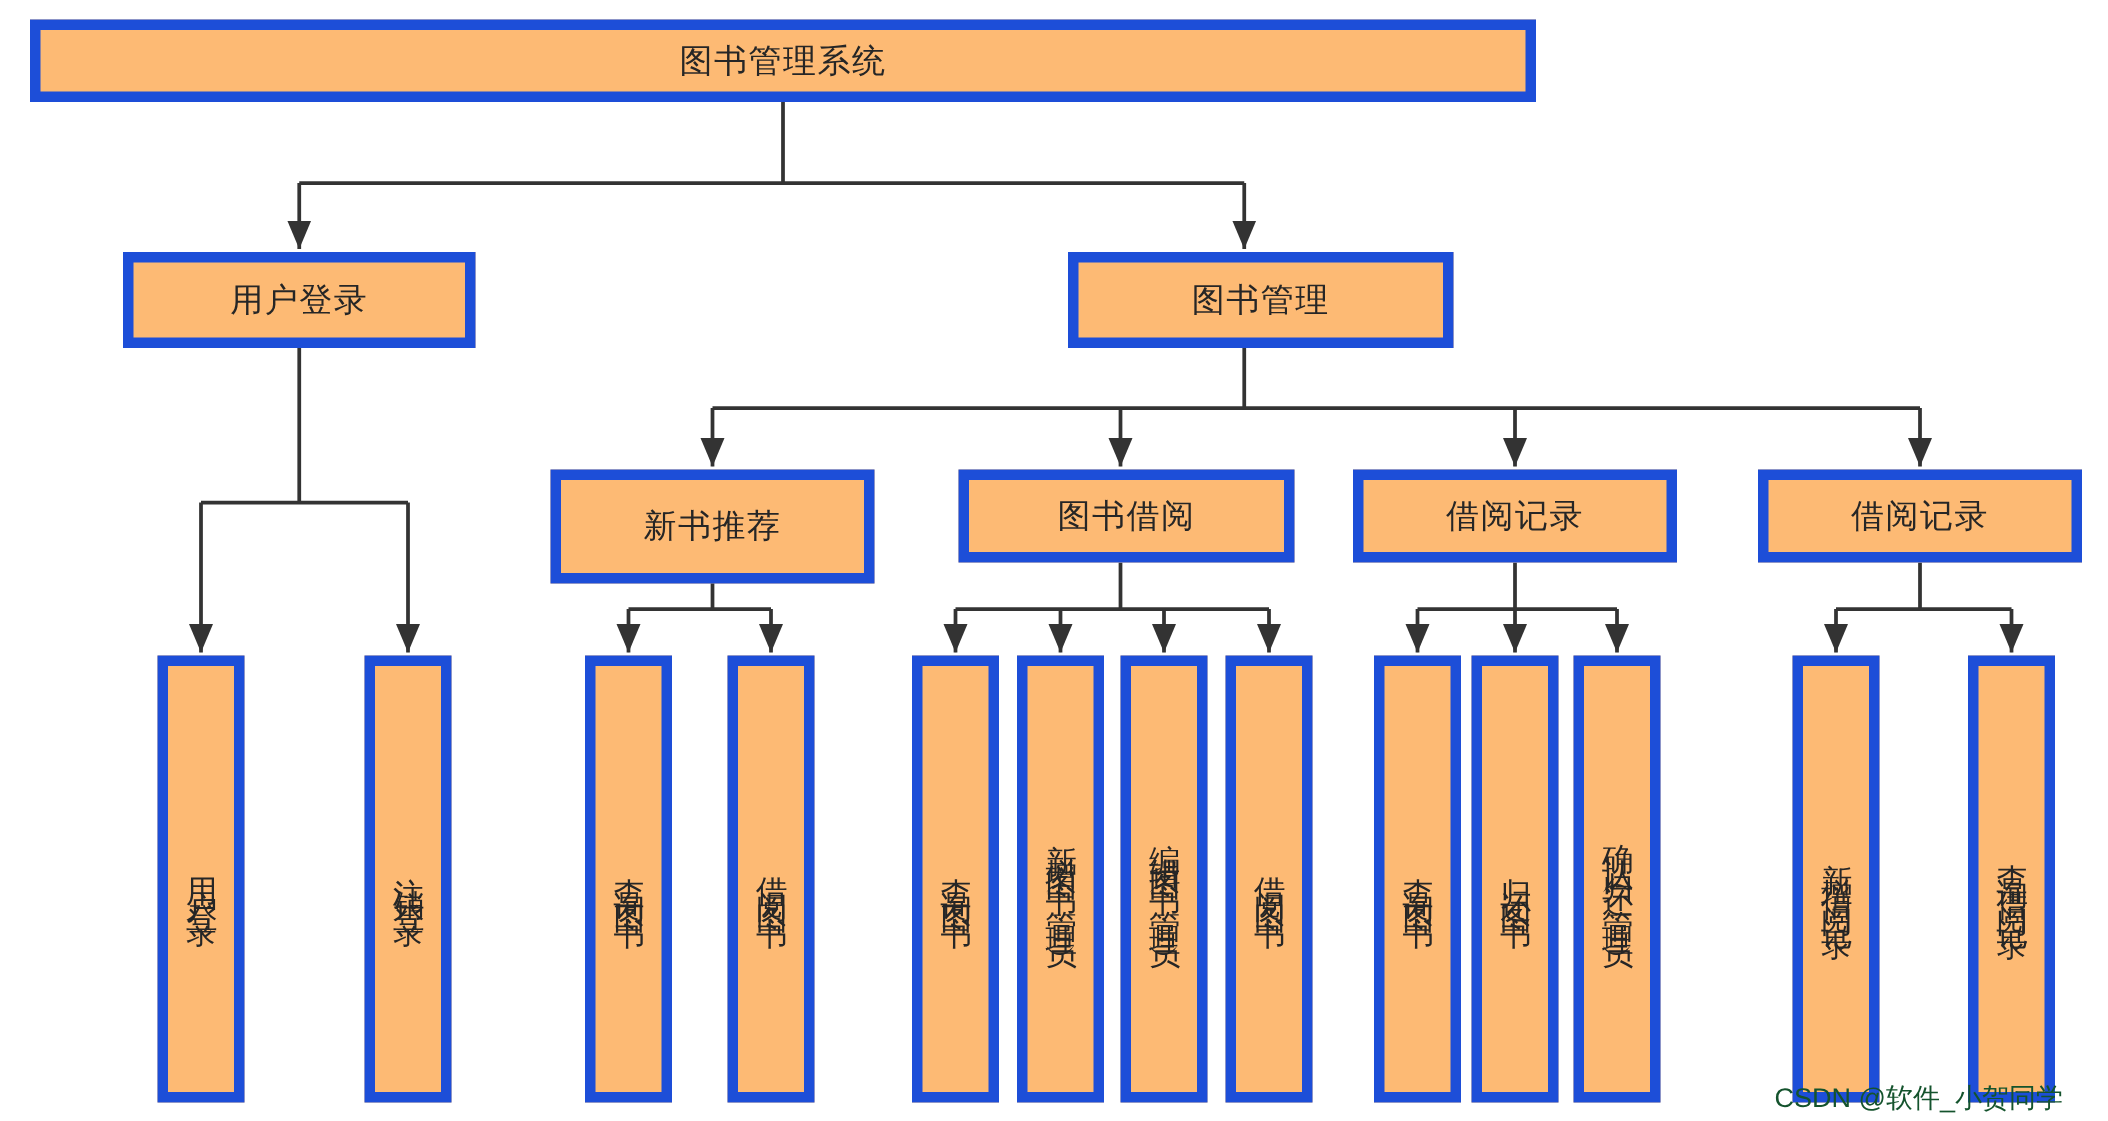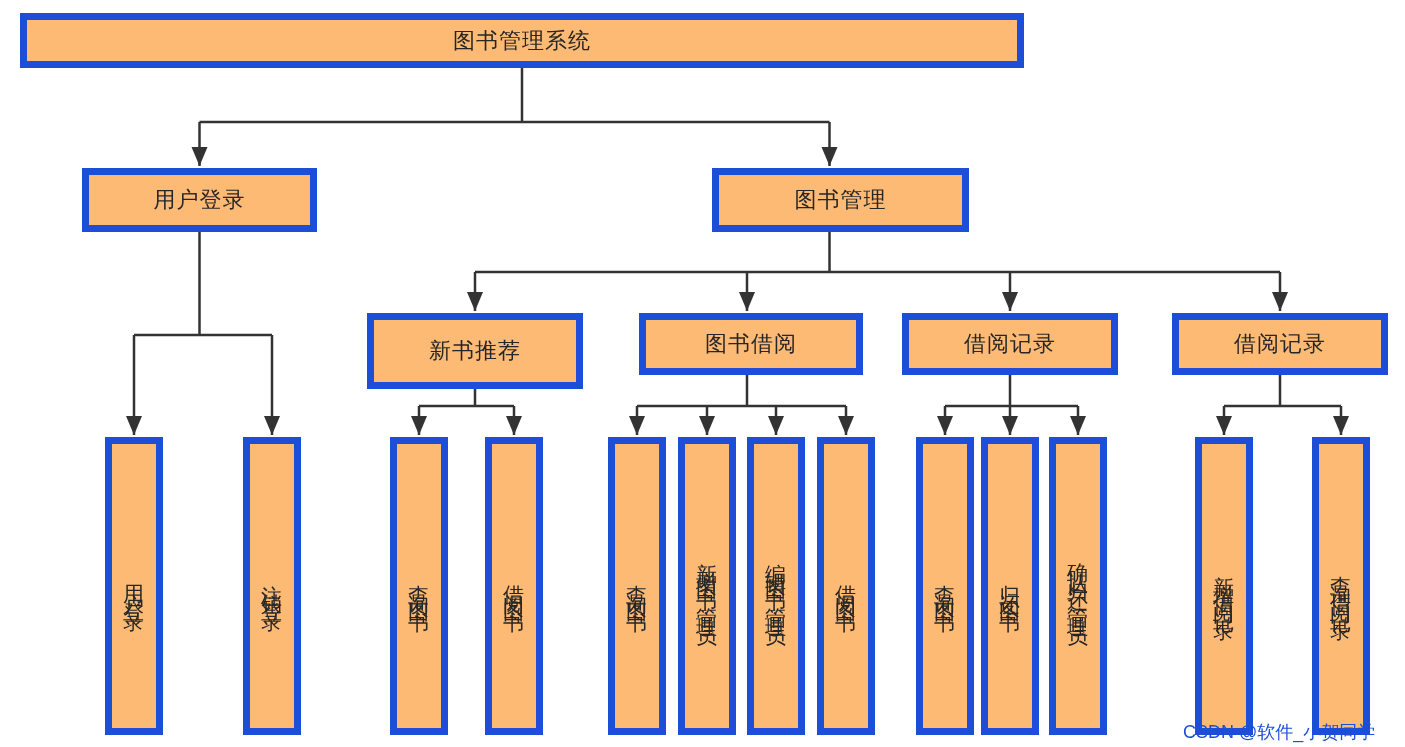--- a/index.html
+++ b/index.html
@@ -45,21 +45,21 @@
     line-height: 1;
     letter-spacing: 9px;
     color: #262626;
     white-space: nowrap;
   }
   .watermark {
     position: absolute;
     left: 1183px;
     top: 720px;
     font-size: 18px;
-    color: #1d4ed8;
+    color: #14532d;
     white-space: nowrap;
     z-index: 3;
   }
 </style>
 </head>
 <body>
 
 <div class="stage">
 
   <svg class="connectors" viewBox="0 0 1405 747" xmlns="http://www.w3.org/2000/svg">

